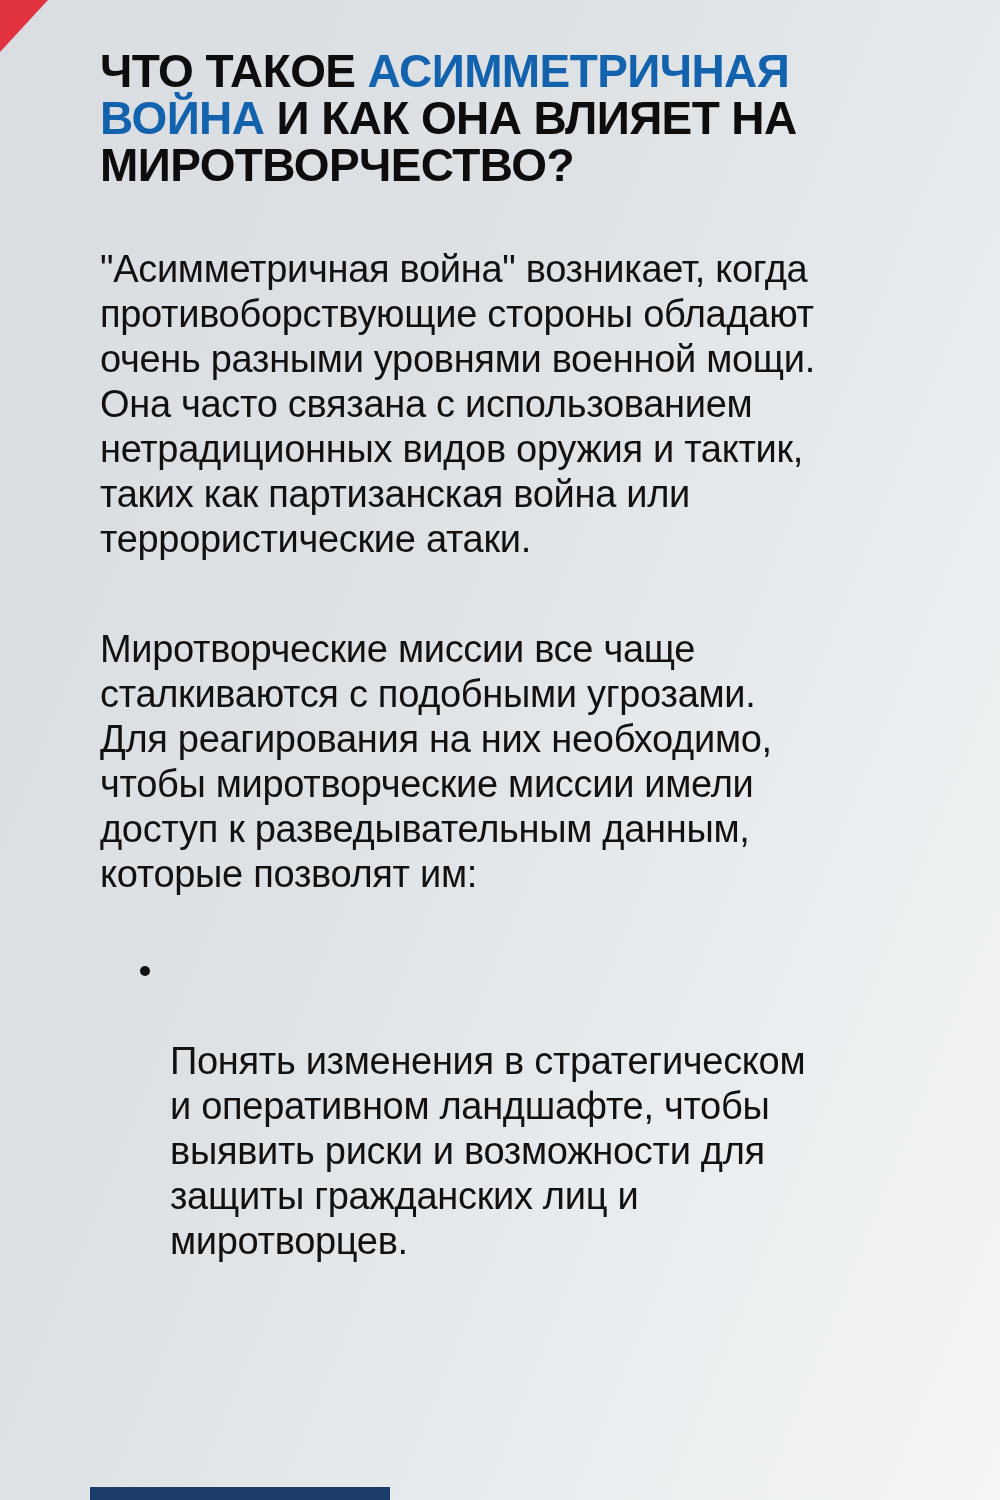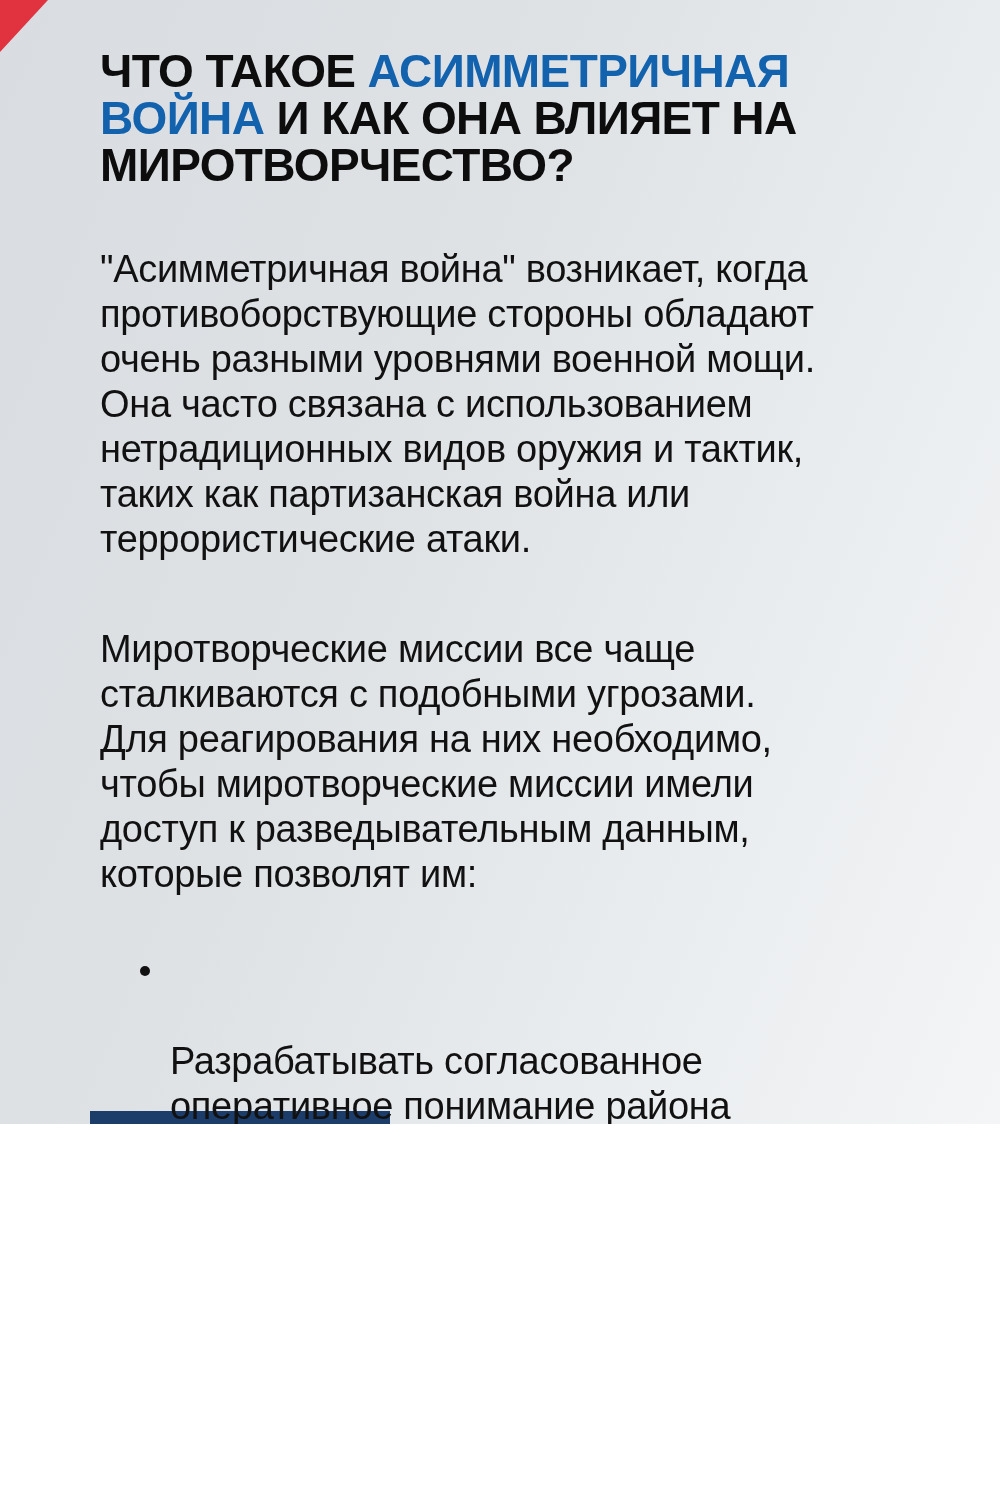--- a/index.html
+++ b/index.html
@@ -2,21 +2,21 @@
 <html><head>
 <meta charset="utf-8">
 <style>
   html, body {
     margin: 0;
     padding: 0;
   }
   .canvas {
     position: relative;
     width: 1000px;
-    height: 1124px;
+    height: 1500px;
     overflow: hidden;
     background: linear-gradient(112deg, #d9dde1 0%, #dee2e5 40%, #eaedef 72%, #f3f5f6 100%);
     font-family: "Liberation Sans", "DejaVu Sans", sans-serif;
     color: #111111;
   }
   .corner-triangle {
     position: absolute;
     top: 0;
     left: 0;
     width: 48px;
@@ -103,26 +103,20 @@
     <p class="para p2">Миротворческие миссии все чаще
 сталкиваются с подобными угрозами.
 Для реагирования на них необходимо,
 чтобы миротворческие миссии имели
 доступ к разведывательным данным,
 которые позволят им:</p>
 
     <ul class="bullets">
       <li>
         <span class="dot"></span>
-        <span class="li-text">Разрабатывать согласованное
-оперативное понимание района
-миссии в режиме реального времени</span>
-      </li>
-      <li>
-        <span class="dot"></span>
         <span class="li-text">Понять изменения в стратегическом
 и оперативном ландшафте, чтобы
 выявить риски и возможности для
 защиты гражданских лиц и
 миротворцев.</span>
       </li>
     </ul>
 
   </div>
 </div>

